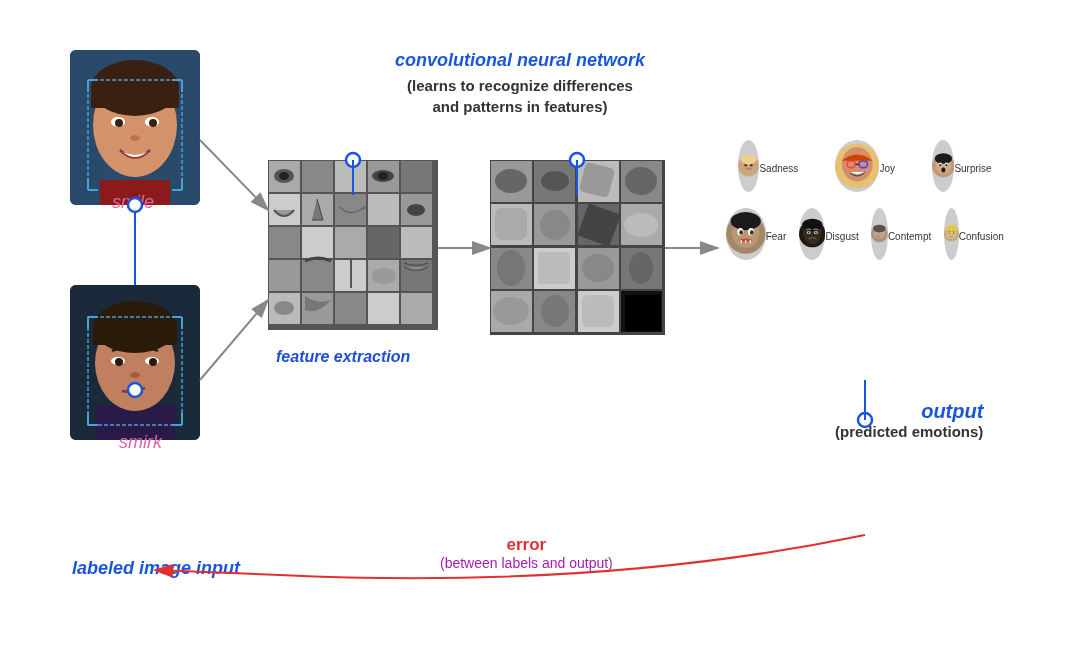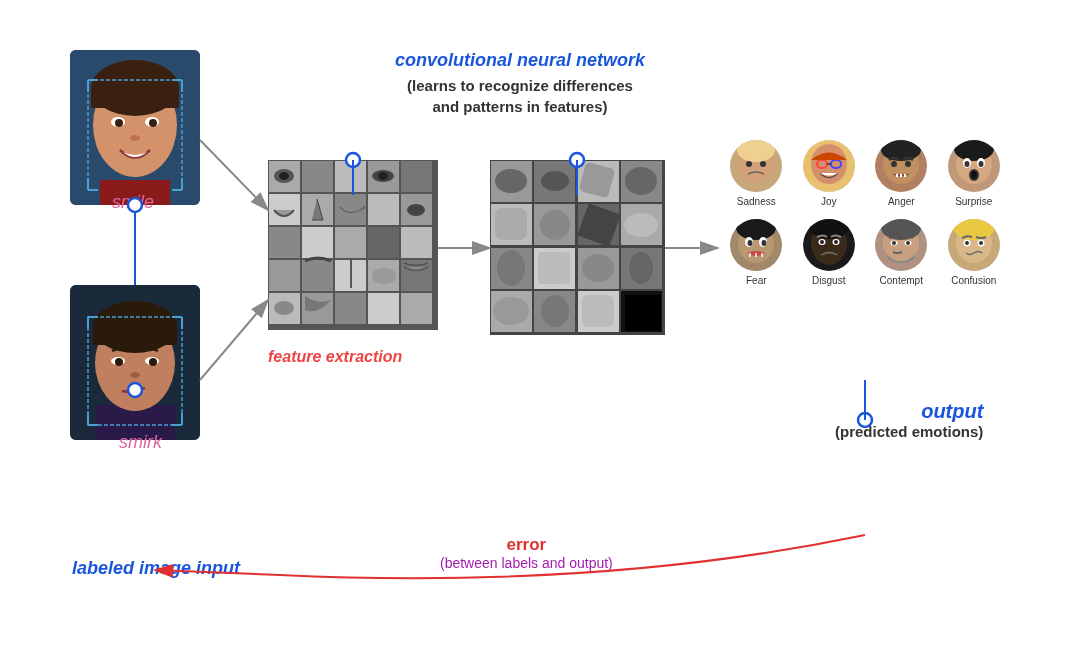--- a/index.html
+++ b/index.html
@@ -47,21 +47,21 @@
     }
 
     .emotion-row {
       display: flex;
       justify-content: space-around;
       margin-bottom: 12px;
     }
 
     .emotion-item {
       display: flex;
-      flex-direction: column;
+      flex-direction: row;
       align-items: center;
       width: 60px;
     }
 
     .emotion-circle {
       width: 52px;
       height: 52px;
       border-radius: 50%;
       overflow: hidden;
       background: #ccc;
@@ -98,23 +98,23 @@
       color: #333;
       font-size: 15px;
       font-weight: bold;
       margin-top: 4px;
       line-height: 1.4;
     }
 
     
     .feature-label {
       position: absolute;
-      left: 268px;
+      left: 276px;
       top: 348px;
-      color: #ef4444;
+      color: #1d4ed8;
       font-size: 16px;
       font-style: italic;
       font-weight: bold;
     }
 
     
     .arrows-svg {
       position: absolute;
       top: 0;
       left: 0;
@@ -376,43 +376,20 @@
 
             <path d="M 17 33 Q 26 42 35 33" stroke="#555" stroke-width="1.5" fill="#ff9966"></path>
             <path d="M 17 33 Q 26 38 35 33" fill="white"></path>
           </svg>
         </div>
         <span class="emotion-label">Joy</span>
       </div>
       <div class="emotion-item">
         <div class="emotion-circle">
           <svg width="52" height="52" viewBox="0 0 52 52">
-            <circle cx="26" cy="26" r="26" fill="#b08060"></circle>
-            <ellipse cx="26" cy="24" rx="18" ry="20" fill="#c09060"></ellipse>
-
-            <ellipse cx="26" cy="10" rx="20" ry="11" fill="#222"></ellipse>
-
-            <path d="M 14 20 Q 19 16 24 20" stroke="#333" stroke-width="2.5" fill="none"></path>
-            <path d="M 28 20 Q 33 16 38 20" stroke="#333" stroke-width="2.5" fill="none"></path>
-
-            <ellipse cx="19" cy="24" rx="3" ry="3" fill="#333"></ellipse>
-            <ellipse cx="33" cy="24" rx="3" ry="3" fill="#333"></ellipse>
-
-            <path d="M 18 34 Q 26 38 34 34" stroke="#555" stroke-width="1" fill="#cc3333"></path>
-
-            <line x1="22" y1="34" x2="22" y2="37" stroke="white" stroke-width="2"></line>
-            <line x1="26" y1="34" x2="26" y2="37" stroke="white" stroke-width="2"></line>
-            <line x1="30" y1="34" x2="30" y2="37" stroke="white" stroke-width="2"></line>
-          </svg>
-        </div>
-        <span class="emotion-label">Anger</span>
-      </div>
-      <div class="emotion-item">
-        <div class="emotion-circle">
-          <svg width="52" height="52" viewBox="0 0 52 52">
             <circle cx="26" cy="26" r="26" fill="#c09878"></circle>
             <ellipse cx="26" cy="24" rx="18" ry="20" fill="#d4a880"></ellipse>
 
             <ellipse cx="26" cy="9" rx="20" ry="12" fill="#1a1a1a"></ellipse>
 
             <ellipse cx="19" cy="23" rx="4" ry="5" fill="#fff"></ellipse>
             <ellipse cx="33" cy="23" rx="4" ry="5" fill="#fff"></ellipse>
             <ellipse cx="19" cy="24" rx="2.5" ry="3" fill="#333"></ellipse>
             <ellipse cx="33" cy="24" rx="2.5" ry="3" fill="#333"></ellipse>
 

